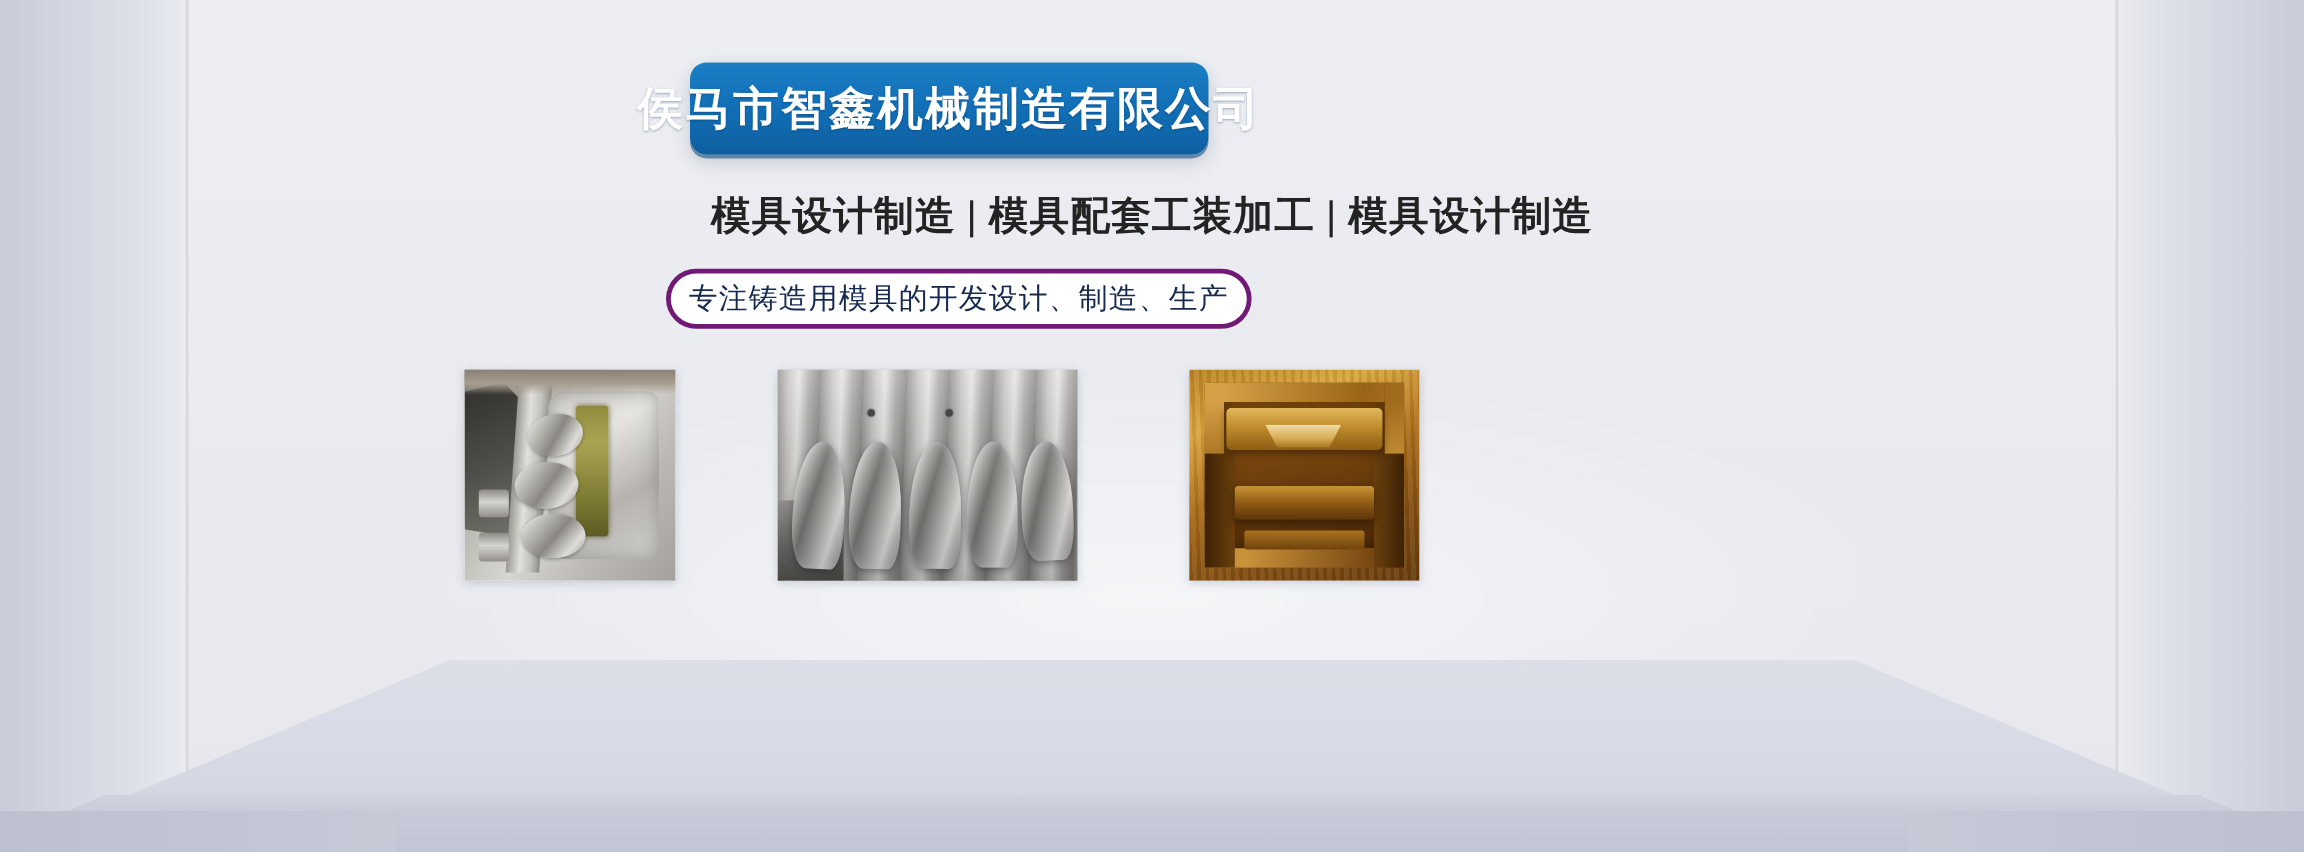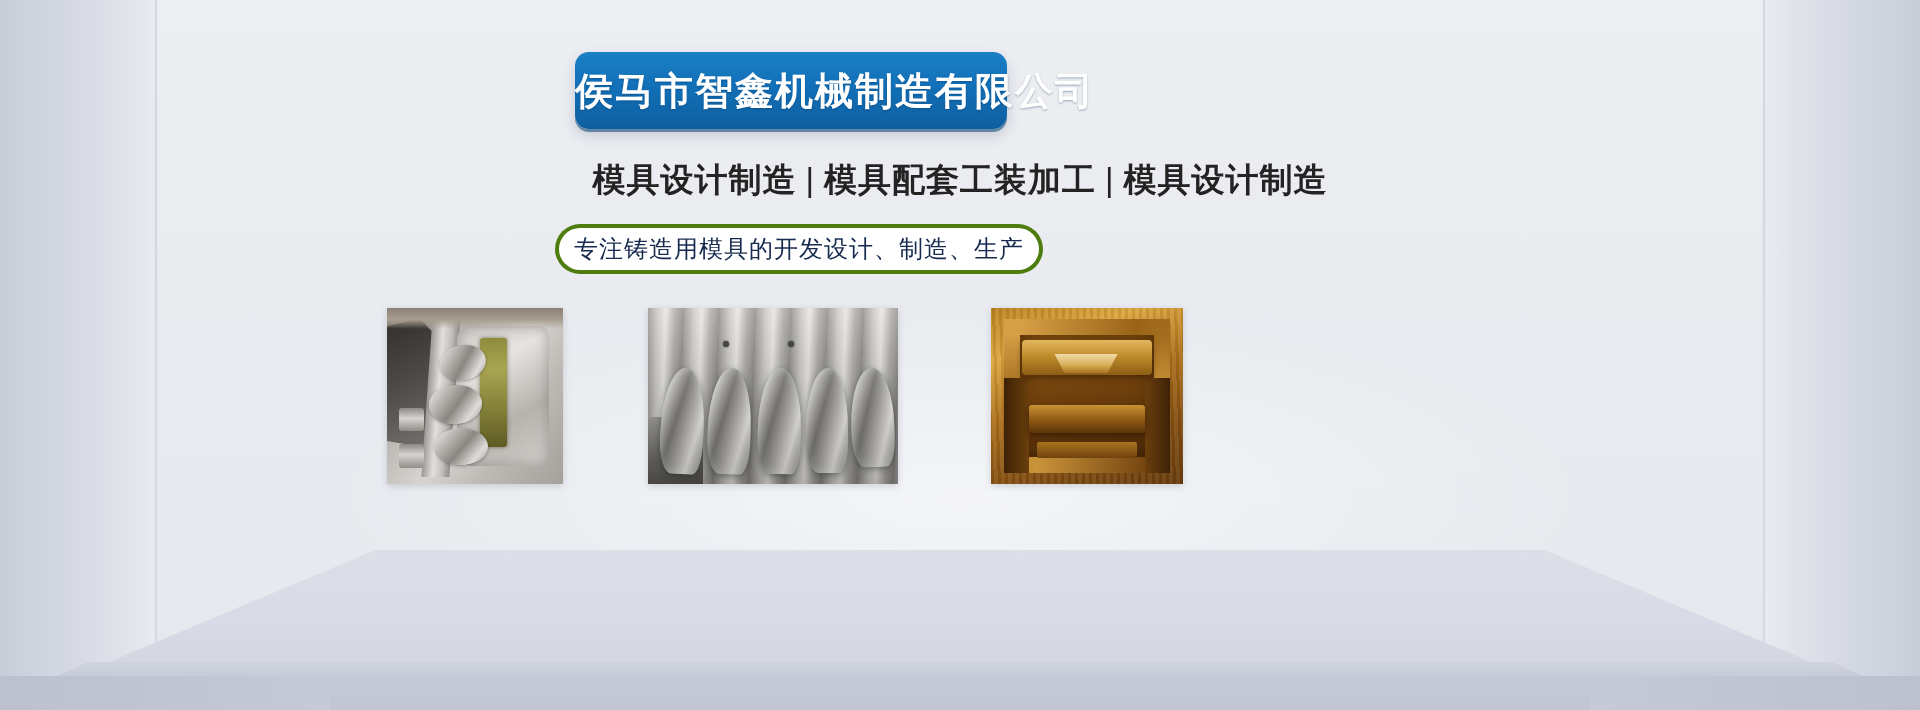--- a/index.html
+++ b/index.html
@@ -64,21 +64,21 @@
   }
 
   
   .content { position:absolute; inset:0; }
 
   .title-box {
     position:absolute; left:575px; top:52px; width:432px; height:77px;
     background:linear-gradient(180deg,#1b7fc4 0%, #1270b8 46%, #0e5f9f 100%);
     border-radius:14px;
     box-shadow:0 3px 0 rgba(9,70,118,.55), 0 6px 14px rgba(40,60,90,.20);
-    display:flex; align-items:center; justify-content:flex-start;
+    display:flex; align-items:center; justify-content:center;
   }
   .title-text {
     color:#ffffff;
     font-size:38px;
     font-weight:bold;
     letter-spacing:2px;
     line-height:1;
     text-shadow:0 1px 2px rgba(0,40,80,.35);
     white-space:nowrap;
   }
@@ -89,21 +89,21 @@
     color:#232323;
     font-size:33px;
     font-weight:bold;
     letter-spacing:1px;
     white-space:nowrap;
   }
   .subtitle .sep { color:#232323; margin:0 9px; font-weight:normal; }
 
   .tagline-wrap {
     position:absolute; left:555px; top:224px; width:488px; height:50px;
-    background:#4d7c0f;
+    background:#701a75;
     border-radius:25px;
     display:flex; align-items:flex-start; justify-content:center;
     padding:4px;
   }
   .tagline-inner {
     width:100%; height:100%;
     background:#ffffff;
     border-radius:22px;
     display:flex; align-items:center; justify-content:center;
   }

